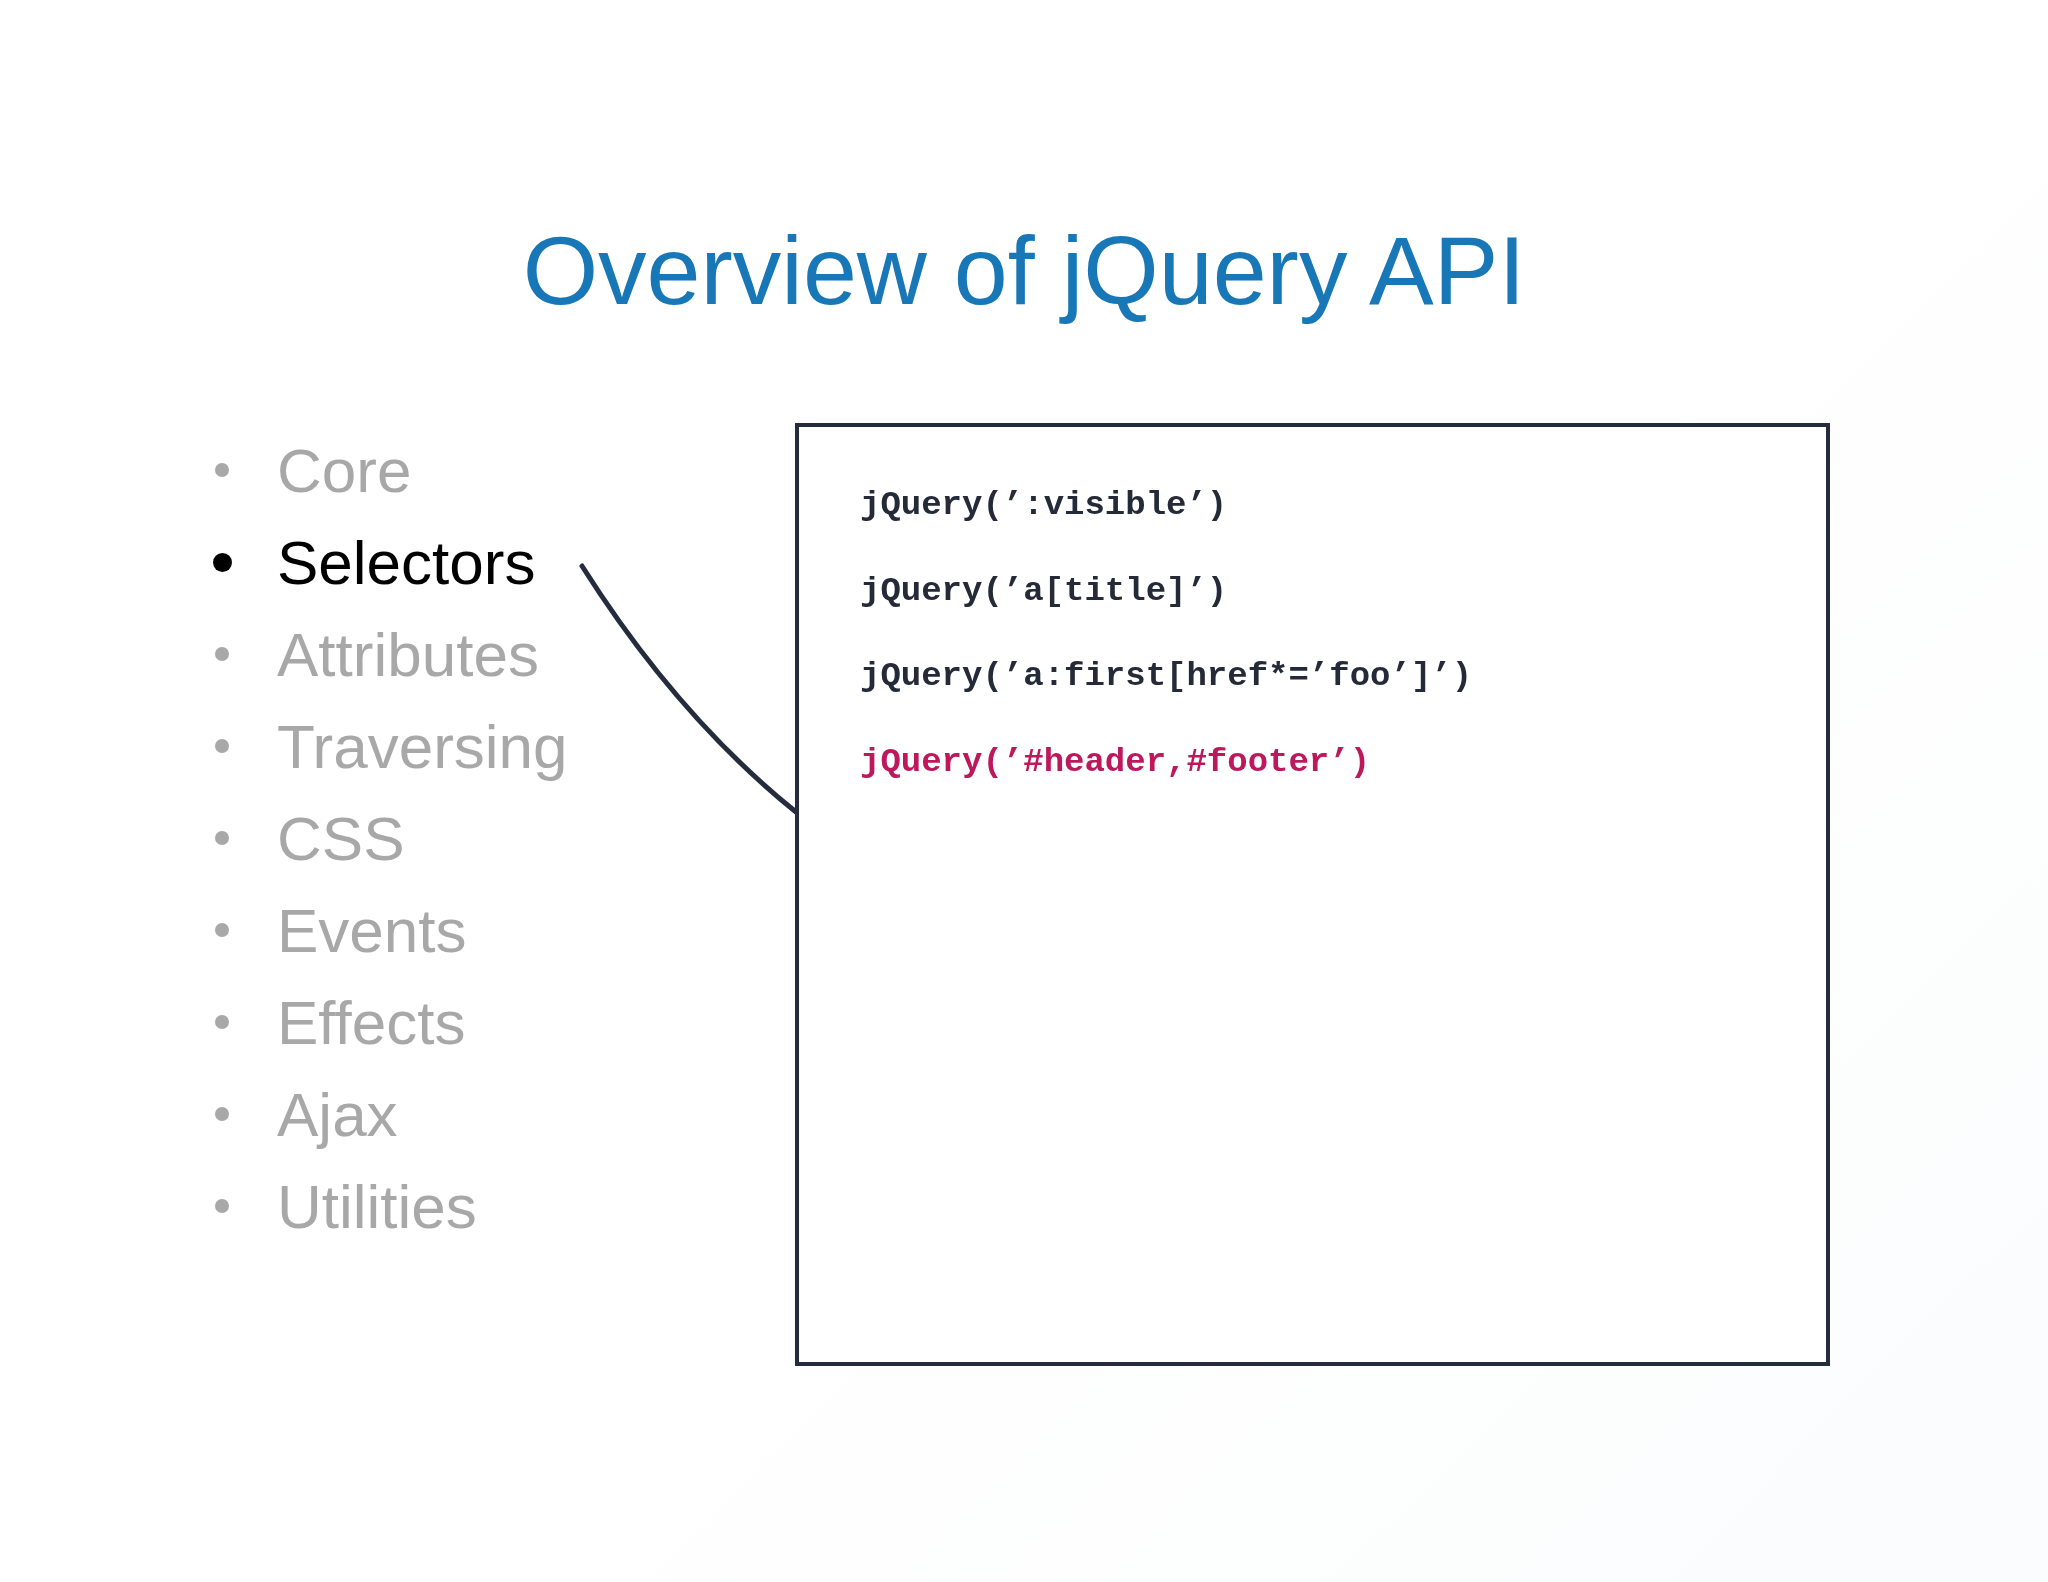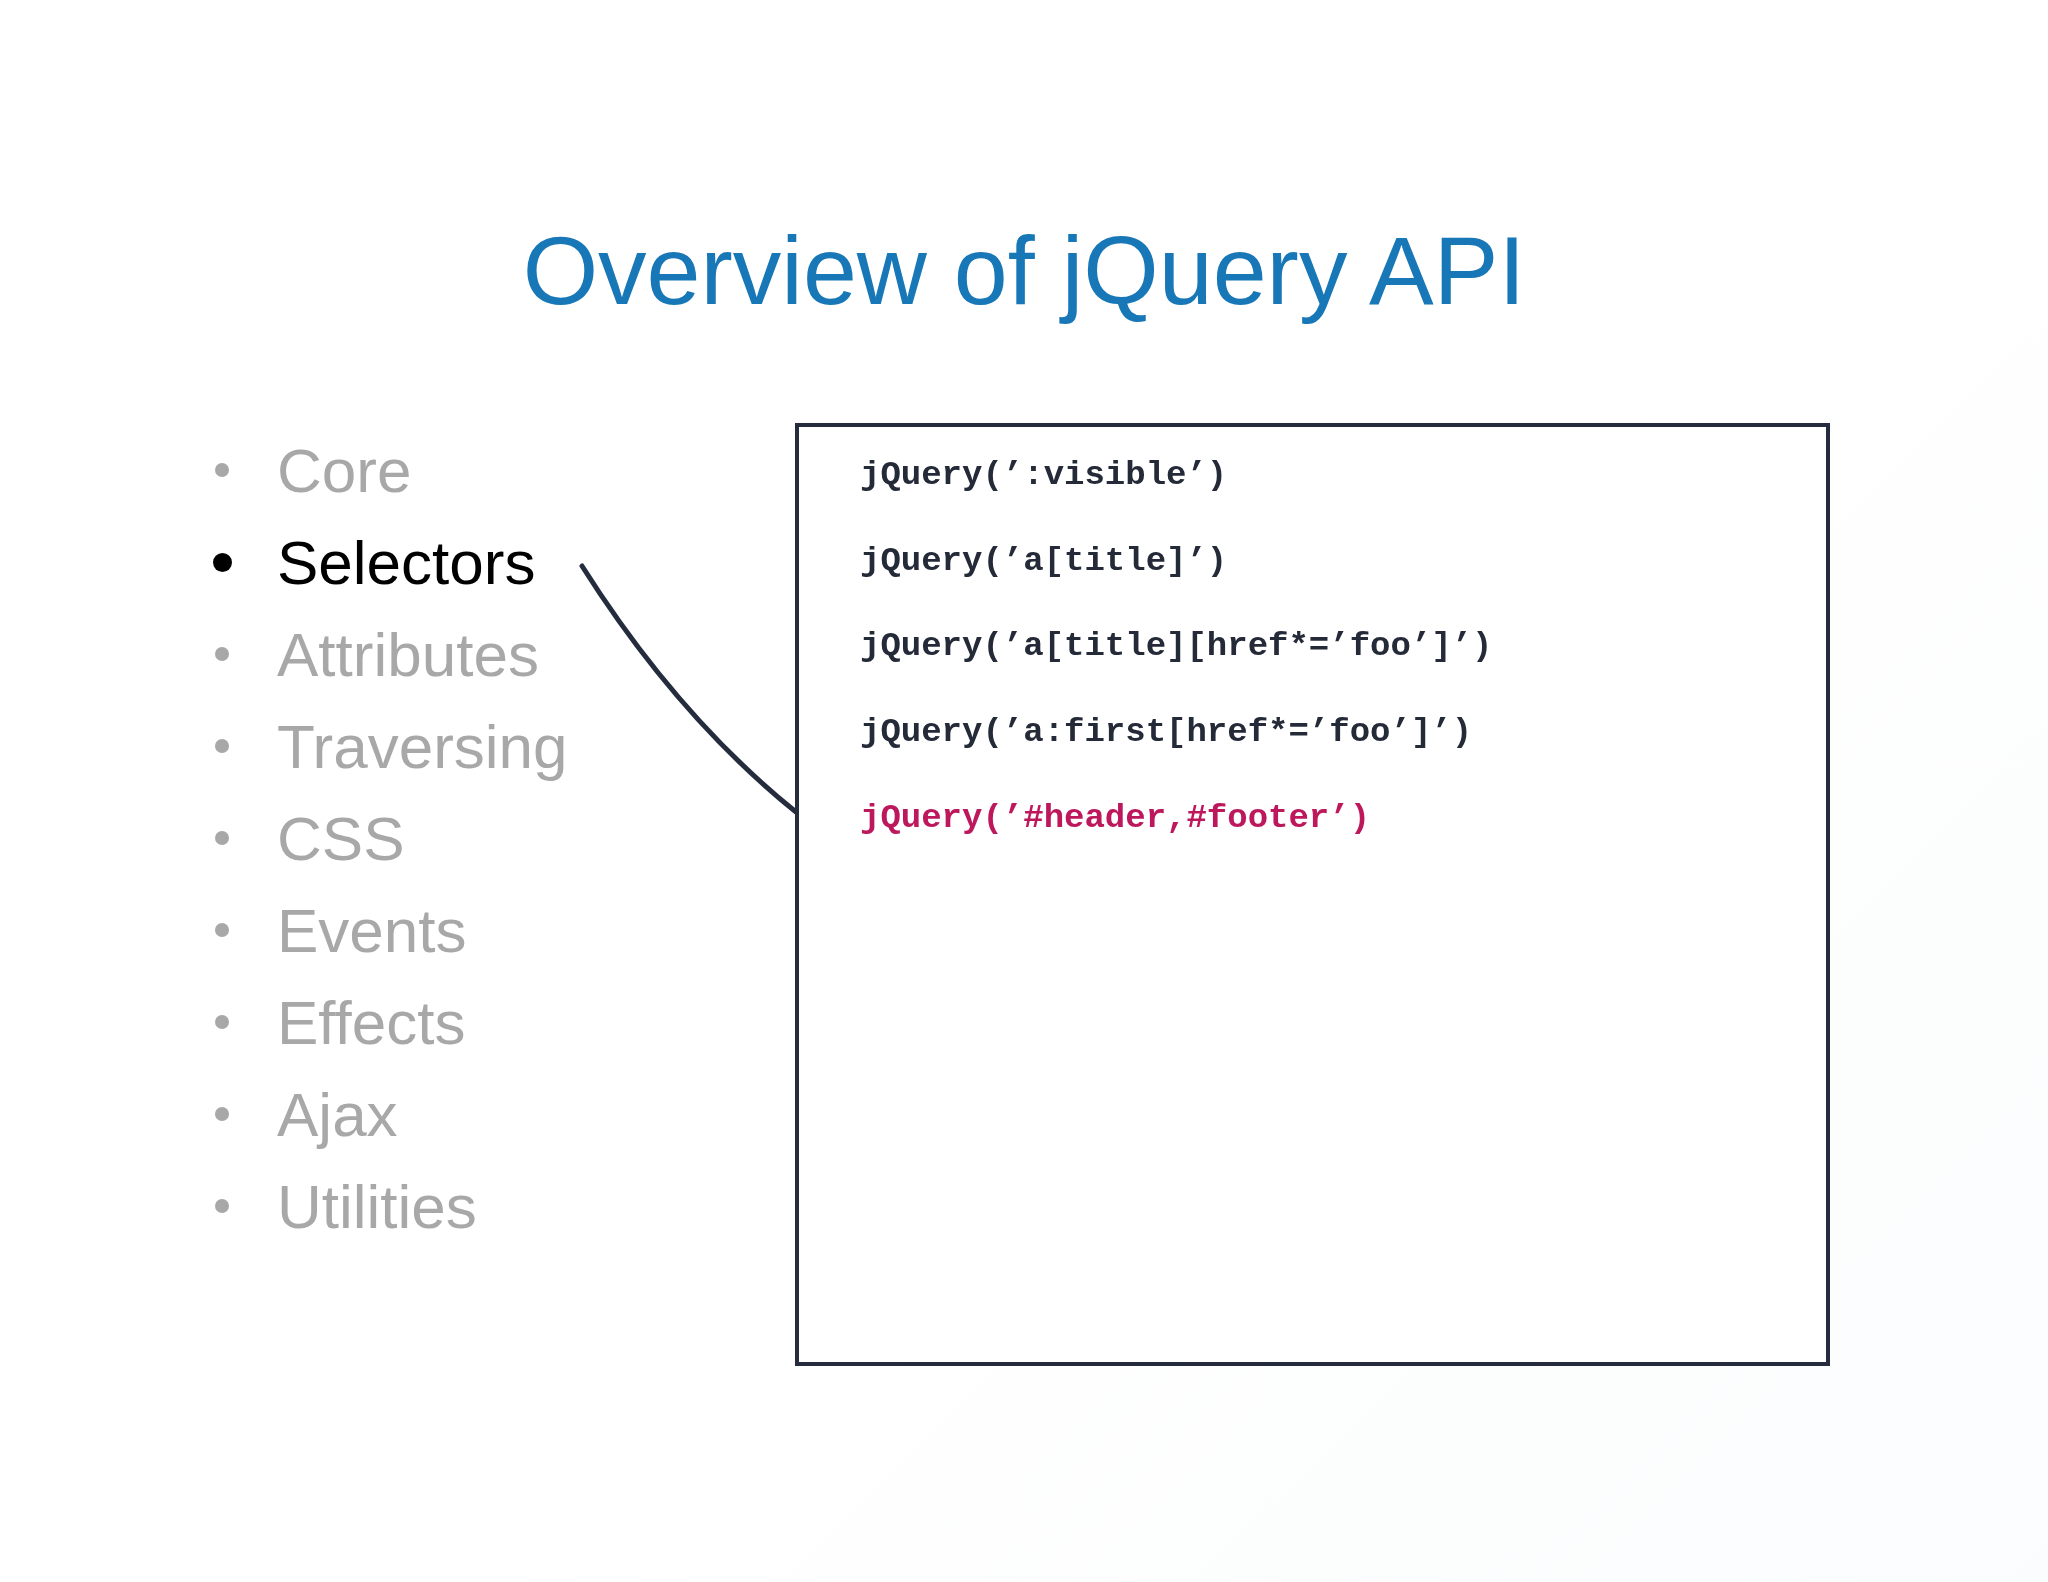--- a/index.html
+++ b/index.html
@@ -60,21 +60,21 @@
     background: #000000;
   }
   .code-box {
     position: absolute;
     left: 795px;
     top: 423px;
     width: 1035px;
     height: 943px;
     border: 4px solid #242c3e;
     background: #ffffff;
-    padding-top: 6px;
+    padding-top: 36px;
     padding-left: 61px;
   }
   .code-line {
     height: 85.7px;
     line-height: 85.7px;
     font-family: "Liberation Mono", "DejaVu Sans Mono", monospace;
     font-size: 34px;
     font-weight: 700;
     color: #242a38;
     white-space: pre;
@@ -151,18 +151,17 @@
     </li>
   </ul>
 
   <svg class="connector-svg" width="2048" height="1582" viewBox="0 0 2048 1582" aria-hidden="true">
     <path d="M 582 566 Q 677 716 796 812" fill="none" stroke="#242c3e" stroke-width="5" stroke-linecap="round"></path>
   </svg>
 
   <div class="code-box">
     <div class="code-line">jQuery(’:visible’)</div>
     <div class="code-line">jQuery(’a[title]’)</div>
-    <div class="code-line">jQuery(’a[title][href*=’foo’]’)</div>
     <div class="code-line">jQuery(’a:first[href*=’foo’]’)</div>
     <div class="code-line highlight">jQuery(’#header,#footer’)</div>
   </div>
 
 </div>
 
 </body></html>

